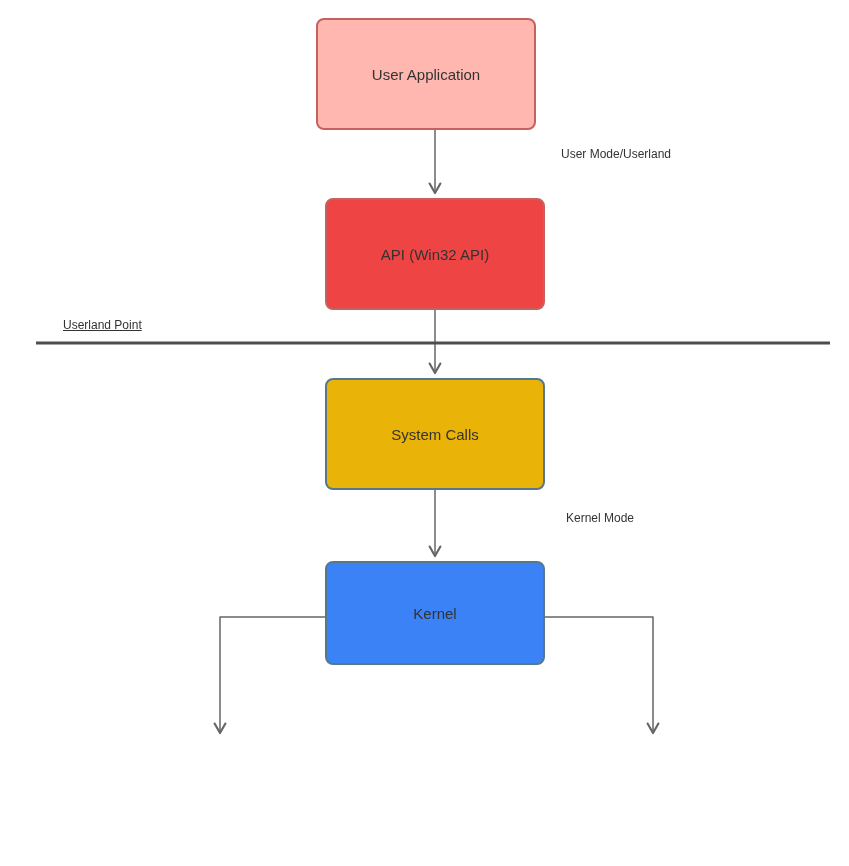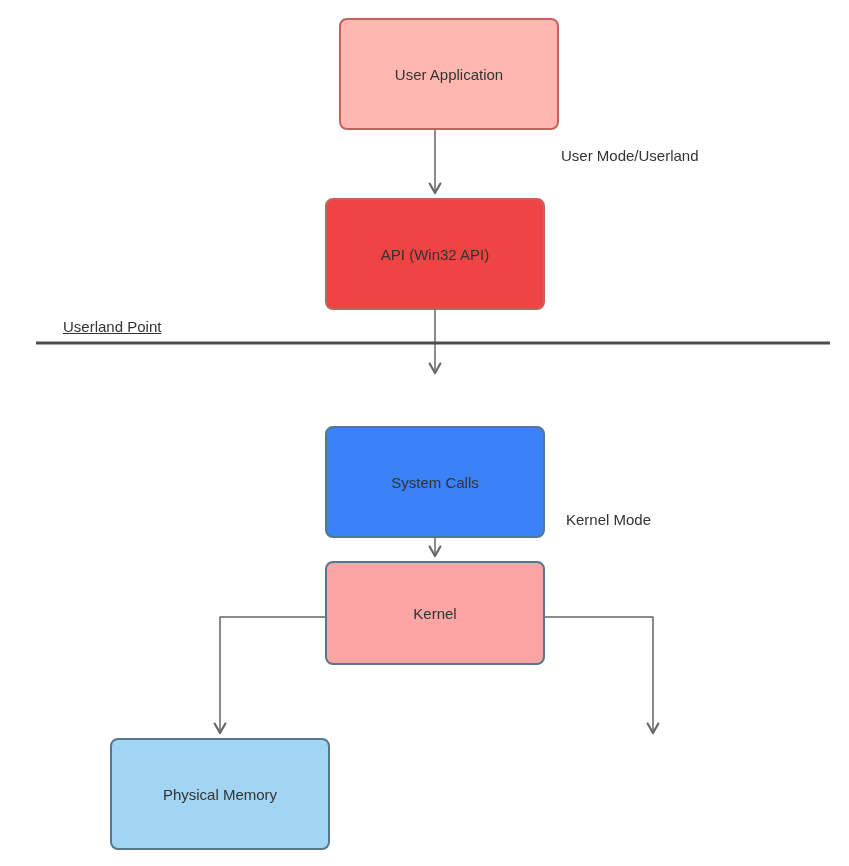--- a/index.html
+++ b/index.html
@@ -30,29 +30,29 @@
     border-radius: 8px;
     display: flex;
     align-items: center;
     justify-content: center;
     font-size: 15px;
     color: #333333;
     text-align: center;
     box-sizing: content-box;
   }
   .node span { pointer-events: none; }
-  .n-user-application { left: 339px; top: 18px; }
+  .n-user-application { left: 316px; top: 18px; }
   .n-api              { left: 325px; top: 198px; }
   .n-system-calls     { left: 325px; top: 378px; }
   .n-kernel           { left: 325px; top: 561px; height: 100px; }
   .n-physical-memory  { left: 110px; top: 738px; }
   .n-hardware         { left: 543px; top: 738px; }
   .edge-label {
     position: absolute;
-    font-size: 15px;
+    font-size: 12px;
     color: #333333;
     white-space: nowrap;
   }
   .l-user-mode { left: 561px; top: 147px; }
   .l-kernel-mode { left: 566px; top: 511px; }
   .l-switching-point {
     left: 63px;
     top: 318px;
     text-decoration: underline;
   }
@@ -83,31 +83,28 @@
   </svg>
 
   <div class="node n-user-application" style="background: rgb(255, 183, 176); border-color: rgb(196, 98, 94);">
     <span>User Application</span>
   </div>
 
   <div class="node n-api" style="background: #ef4444; border-color: rgb(196, 98, 94);">
     <span>API (Win32 API)</span>
   </div>
 
-  <div class="node n-system-calls" style="background: #3b82f6; border-color: rgb(84, 120, 142); margin-top: 48px;">
+  <div class="node n-system-calls" style="background: #eab308; border-color: rgb(84, 120, 142);">
     <span>System Calls</span>
   </div>
 
-  <div class="node n-kernel" style="background: #fca5a5; border-color: rgb(84, 120, 142);">
+  <div class="node n-kernel" style="background: #3b82f6; border-color: rgb(84, 120, 142);">
     <span>Kernel</span>
   </div>
 
-  <div class="node n-physical-memory" style="background: rgb(162, 212, 243); border-color: rgb(84, 120, 142);">
-    <span>Physical Memory</span>
-  </div>
 
 
   <div class="edge-label l-user-mode">User Mode/Userland</div>
 
   <div class="edge-label l-kernel-mode">Kernel Mode</div>
 
   <div class="edge-label l-switching-point">Userland Point</div>
 
 </div>
 

